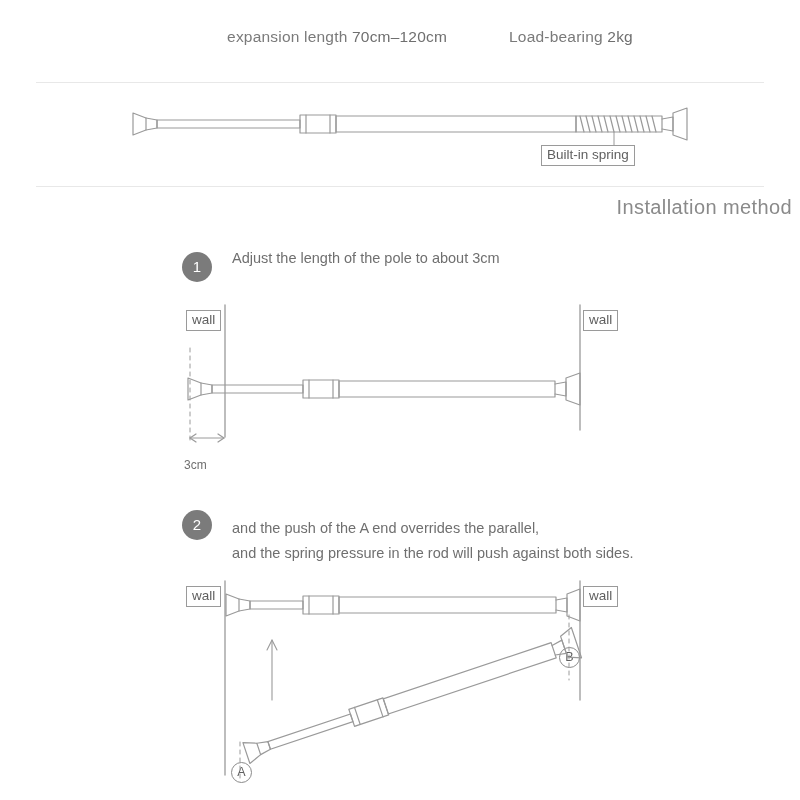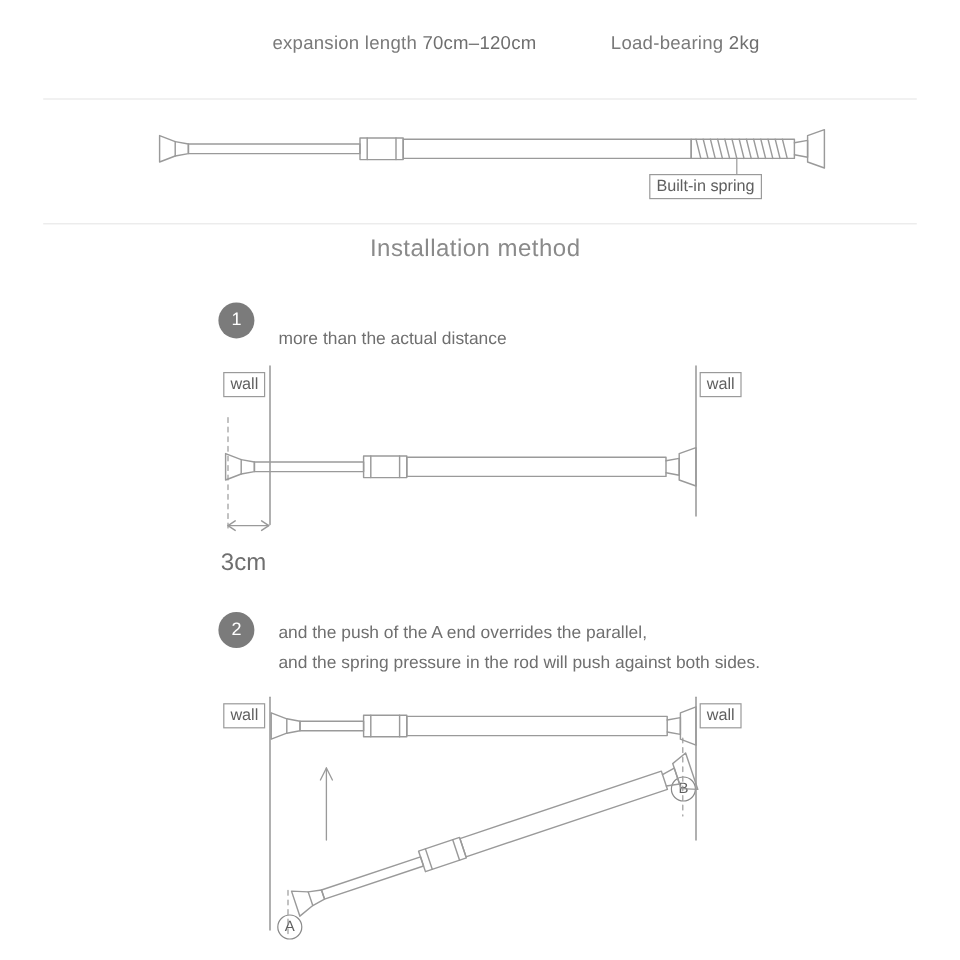--- a/index.html
+++ b/index.html
@@ -52,21 +52,21 @@
   }
   .hr.top { top: 82px; }
   .hr.mid { top: 186px; }
 
   
   .section-title {
     position: absolute;
     left: 0;
     top: 196px;
     width: 792px;
-    text-align: center;
+    text-align: right;
     font-size: 20px;
     color: #8a8a8a;
     letter-spacing: .4px;
   }
 
   
   .step-badge {
     position: absolute;
     width: 30px;
     height: 30px;
@@ -92,21 +92,21 @@
     background: #ffffff;
     border: 1px solid #9a9a9a;
     font-size: 13.5px;
     color: #5f5f5f;
     padding: 1px 5px 2px 5px;
     line-height: 16px;
     white-space: nowrap;
   }
   .plain-label {
     position: absolute;
-    font-size: 20px;
+    font-size: 12px;
     color: #6f6f6f;
     white-space: nowrap;
   }
   .circle-label {
     position: absolute;
     width: 19px;
     height: 19px;
     border-radius: 50%;
     border: 1px solid #8a8a8a;
     background: #fff;
@@ -141,21 +141,21 @@
       <span class="val">2kg</span>
     </div>
   </div>
 
   <div class="hr top"></div>
   <div class="hr mid"></div>
 
   <div class="section-title">Installation method</div>
 
   <div class="step-badge" style="left:182px; top:252px;">1</div>
-  <div class="step-text" style="left:232px; top:271px;">more than the actual distance</div>
+  <div class="step-text" style="left:232px; top:246px;">Adjust the length of the pole to about 3cm</div>
 
   <div class="step-badge" style="left:182px; top:510px;">2</div>
   <div class="step-text" style="left:232px; top:541px;">and the spring pressure in the rod will push against both sides.</div>
   <div class="step-text" style="left:232px; top:516px;">and the push of the A end overrides the parallel,</div>
 
   <div class="boxed-label" style="left:541px; top:145px;text-align:center;">Built-in spring</div>
 
   <div class="boxed-label" style="left:186px; top:310px;">wall</div>
   <div class="boxed-label" style="left:583px; top:310px;">wall</div>
   <div class="plain-label" style="left:184px; top:458px;">3cm</div>

